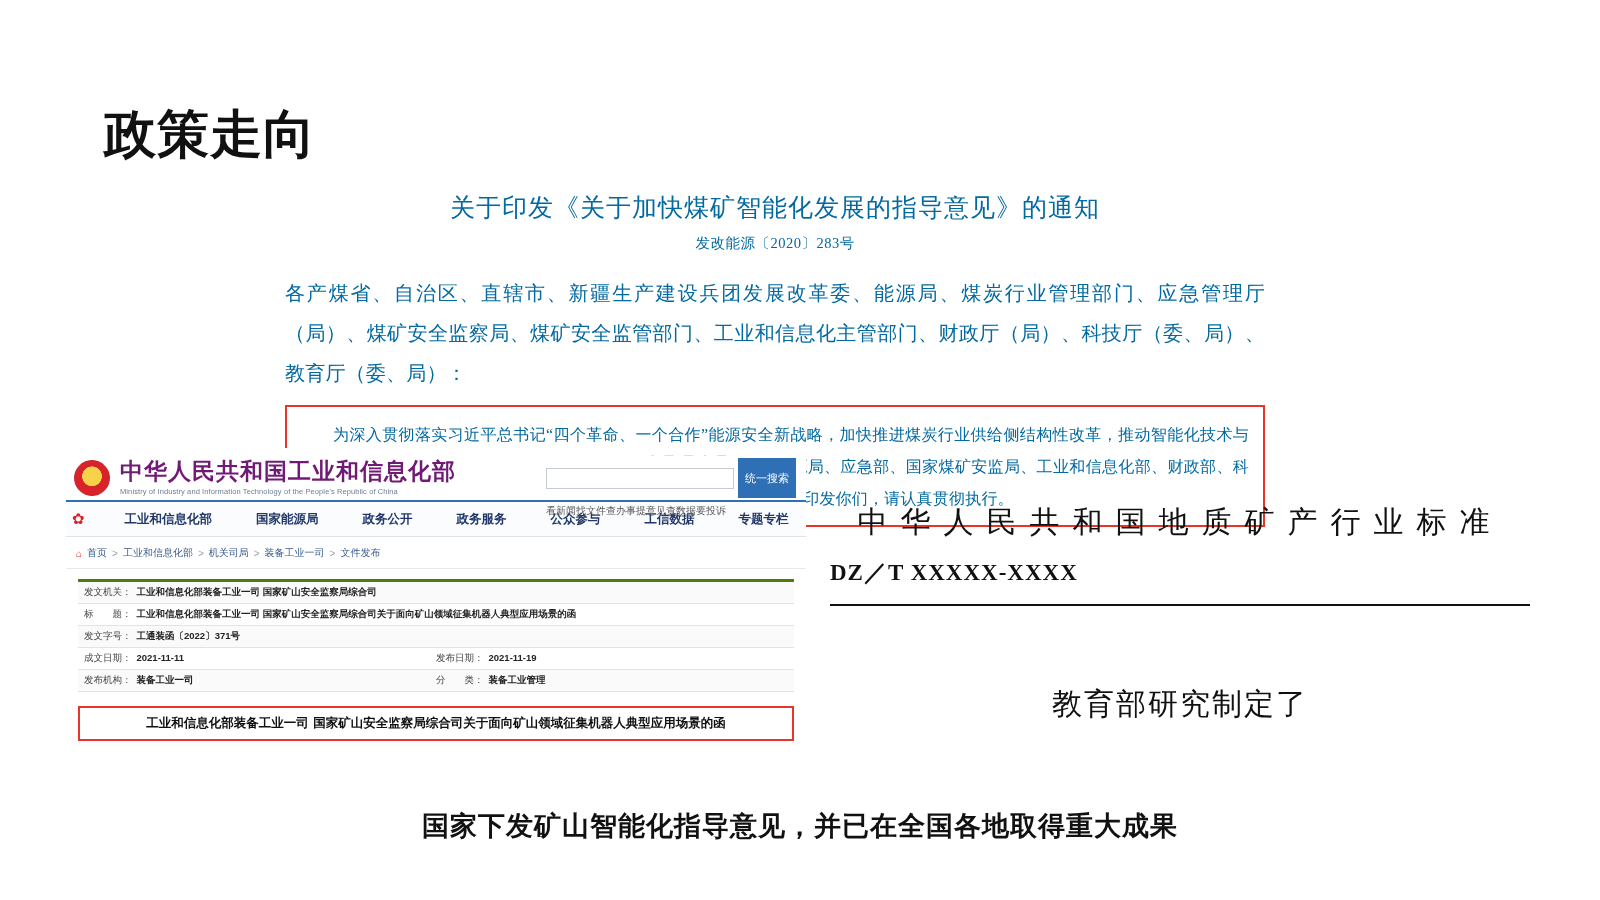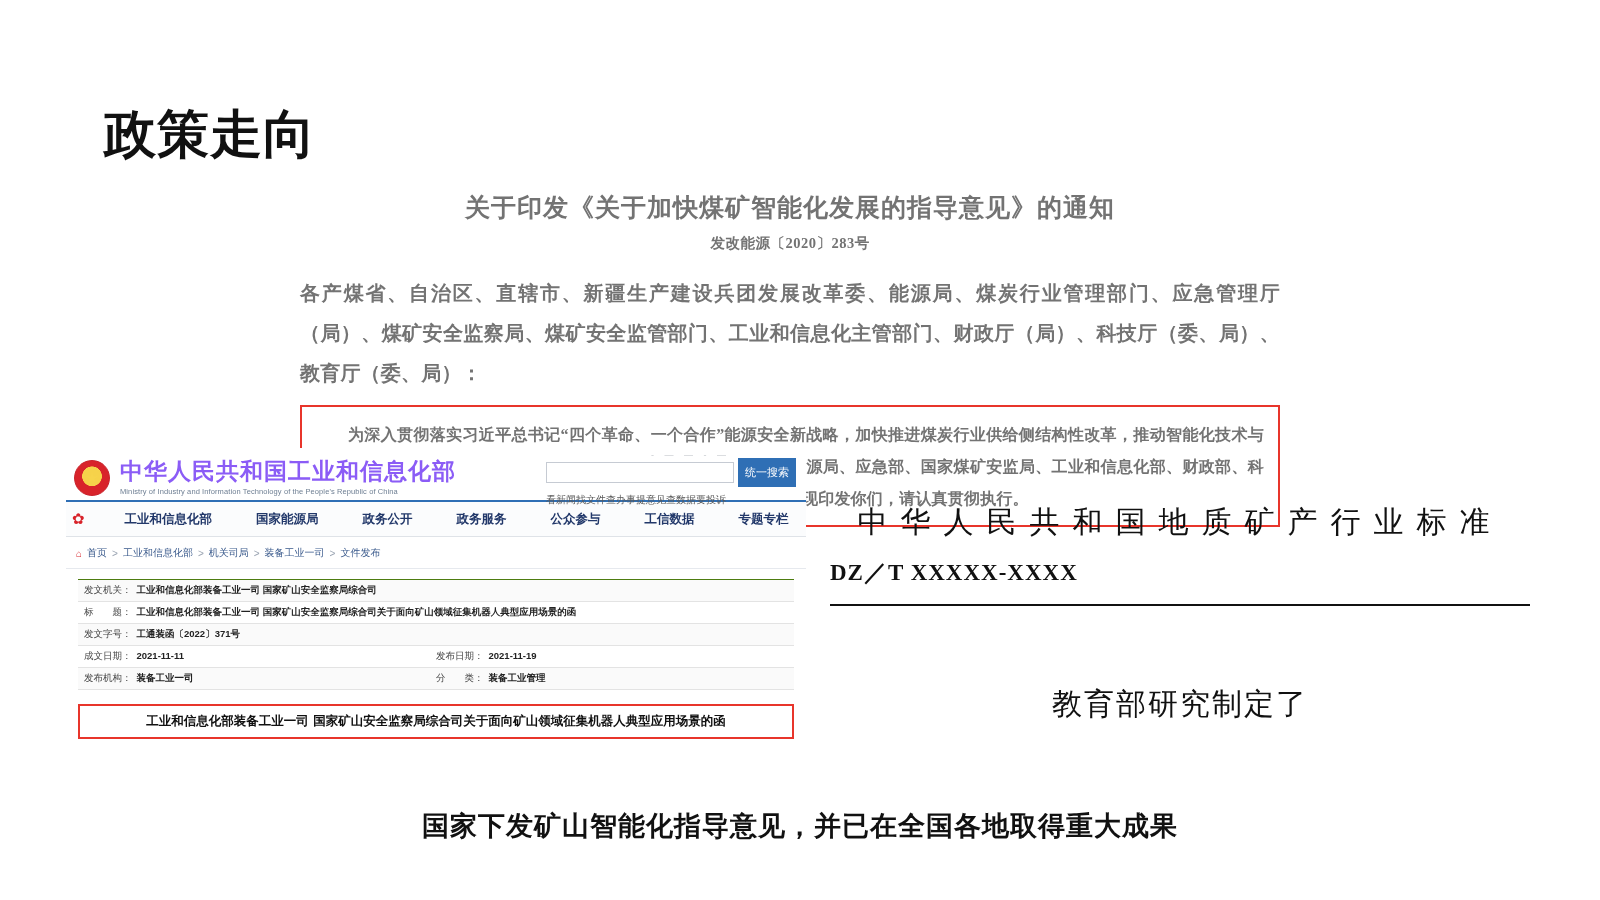--- a/index.html
+++ b/index.html
@@ -24,26 +24,25 @@
     font-size: 52px;
     font-weight: bold;
     letter-spacing: 1px;
     color: #111111;
     font-family: "DejaVu Sans", "Liberation Sans", sans-serif;
   }
 
   
   .doc-notice {
     position: absolute;
-    left: 300px;
+    left: 285px;
     top: 192px;
     width: 980px;
     font-family: "Liberation Serif", "DejaVu Serif", serif;
-    color: #737373;
-    font-weight: bold;
+    color: #0369a1;
   }
   .doc-notice .doc-title {
     text-align: center;
     font-size: 25px;
     letter-spacing: 1px;
     line-height: 1.3;
   }
   .doc-notice .doc-number {
     text-align: center;
     font-size: 14.5px;
@@ -104,21 +103,21 @@
     top: 50%;
     transform: translate(-50%, -55%);
     color: #f7d44b;
     font-size: 13px;
     line-height: 1;
   }
   .miit-names {
     margin-left: 10px;
   }
   .miit-cn {
-    color: #8b5cf6;
+    color: #701a75;
     font-size: 23px;
     font-weight: bold;
     letter-spacing: 1px;
     line-height: 1.15;
     font-family: "DejaVu Sans", "Liberation Sans", sans-serif;
   }
   .miit-en {
     color: #6e7f93;
     font-size: 7.5px;
     letter-spacing: 0.1px;
@@ -139,21 +138,21 @@
     height: 21px;
     border: 1px solid #c6cbd3;
     background: #fff;
     font-size: 10px;
     color: #888;
     padding: 0 5px;
     box-sizing: border-box;
   }
   .miit-search-btn {
     width: 58px;
-    height: 29px;
+    height: 40px;
     background: #2f6fb5;
     color: #ffffff;
     font-size: 11px;
     border: none;
     margin-left: 4px;
     cursor: pointer;
   }
   .miit-search-links {
     display: flex;
     margin-top: 6px;
@@ -197,21 +196,21 @@
     font-size: 10px;
     color: #3a5a8c;
     padding: 9px 8px 8px 10px;
     border-bottom: 1px solid #e6e9ee;
   }
   .miit-crumb .home-icon { color: #d8232a; font-size: 10px; }
   .miit-crumb .sep { color: #9aa4b2; }
 
   .miit-meta {
     margin: 10px 12px 0 12px;
-    border-top: 1px solid #4d7c0f;
+    border-top: 3px solid #4d7c0f;
     font-size: 9.5px;
     color: #333;
   }
   .miit-meta .mrow {
     display: flex;
     border-bottom: 1px solid #e3e3e3;
     padding: 4px 6px;
     background: #fafafa;
   }
   .miit-meta .mrow:nth-child(even) { background: #ffffff; }

